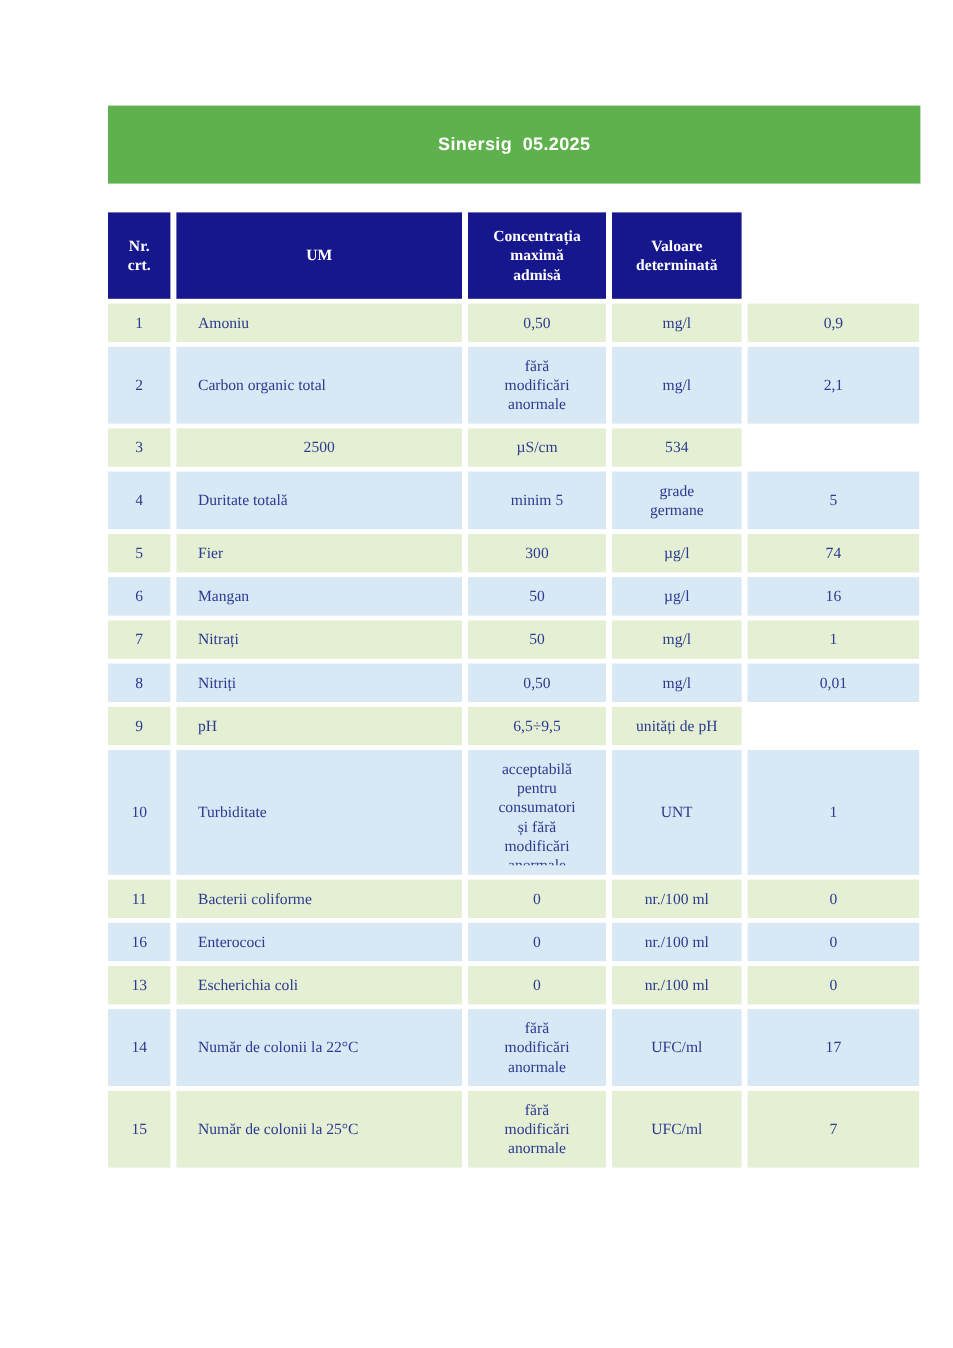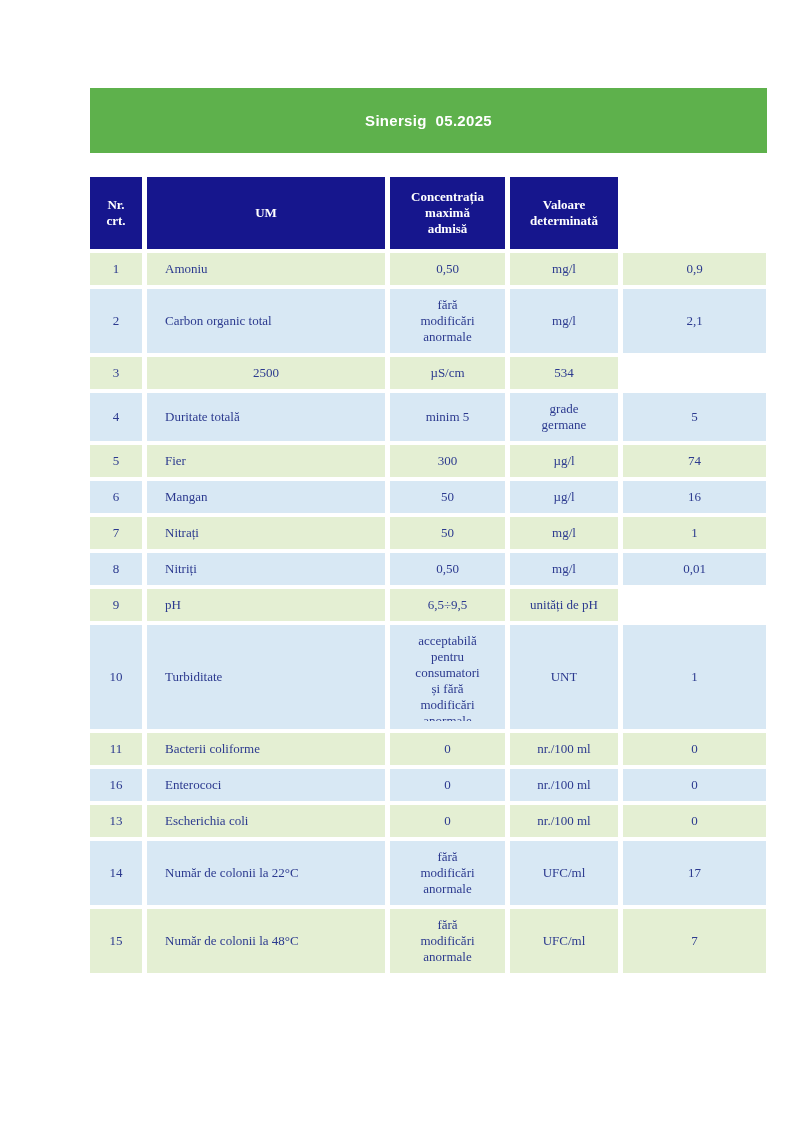--- a/index.html
+++ b/index.html
@@ -348,21 +348,21 @@
         </div>
         <div class="td cell-valoare">
           <span class="inner">17</span>
         </div>
       </div>
       <div class="grid-row row-green">
         <div class="td cell-nr">
           <span class="inner">15</span>
         </div>
         <div class="td cell-param">
-          <span class="inner">Număr de colonii la 48°C</span>
+          <span class="inner">Număr de colonii la 25°C</span>
         </div>
         <div class="td cell-cma">
           <span class="inner">fără
 modificări
 anormale</span>
         </div>
         <div class="td cell-um">
           <span class="inner">UFC/ml</span>
         </div>
         <div class="td cell-valoare">

